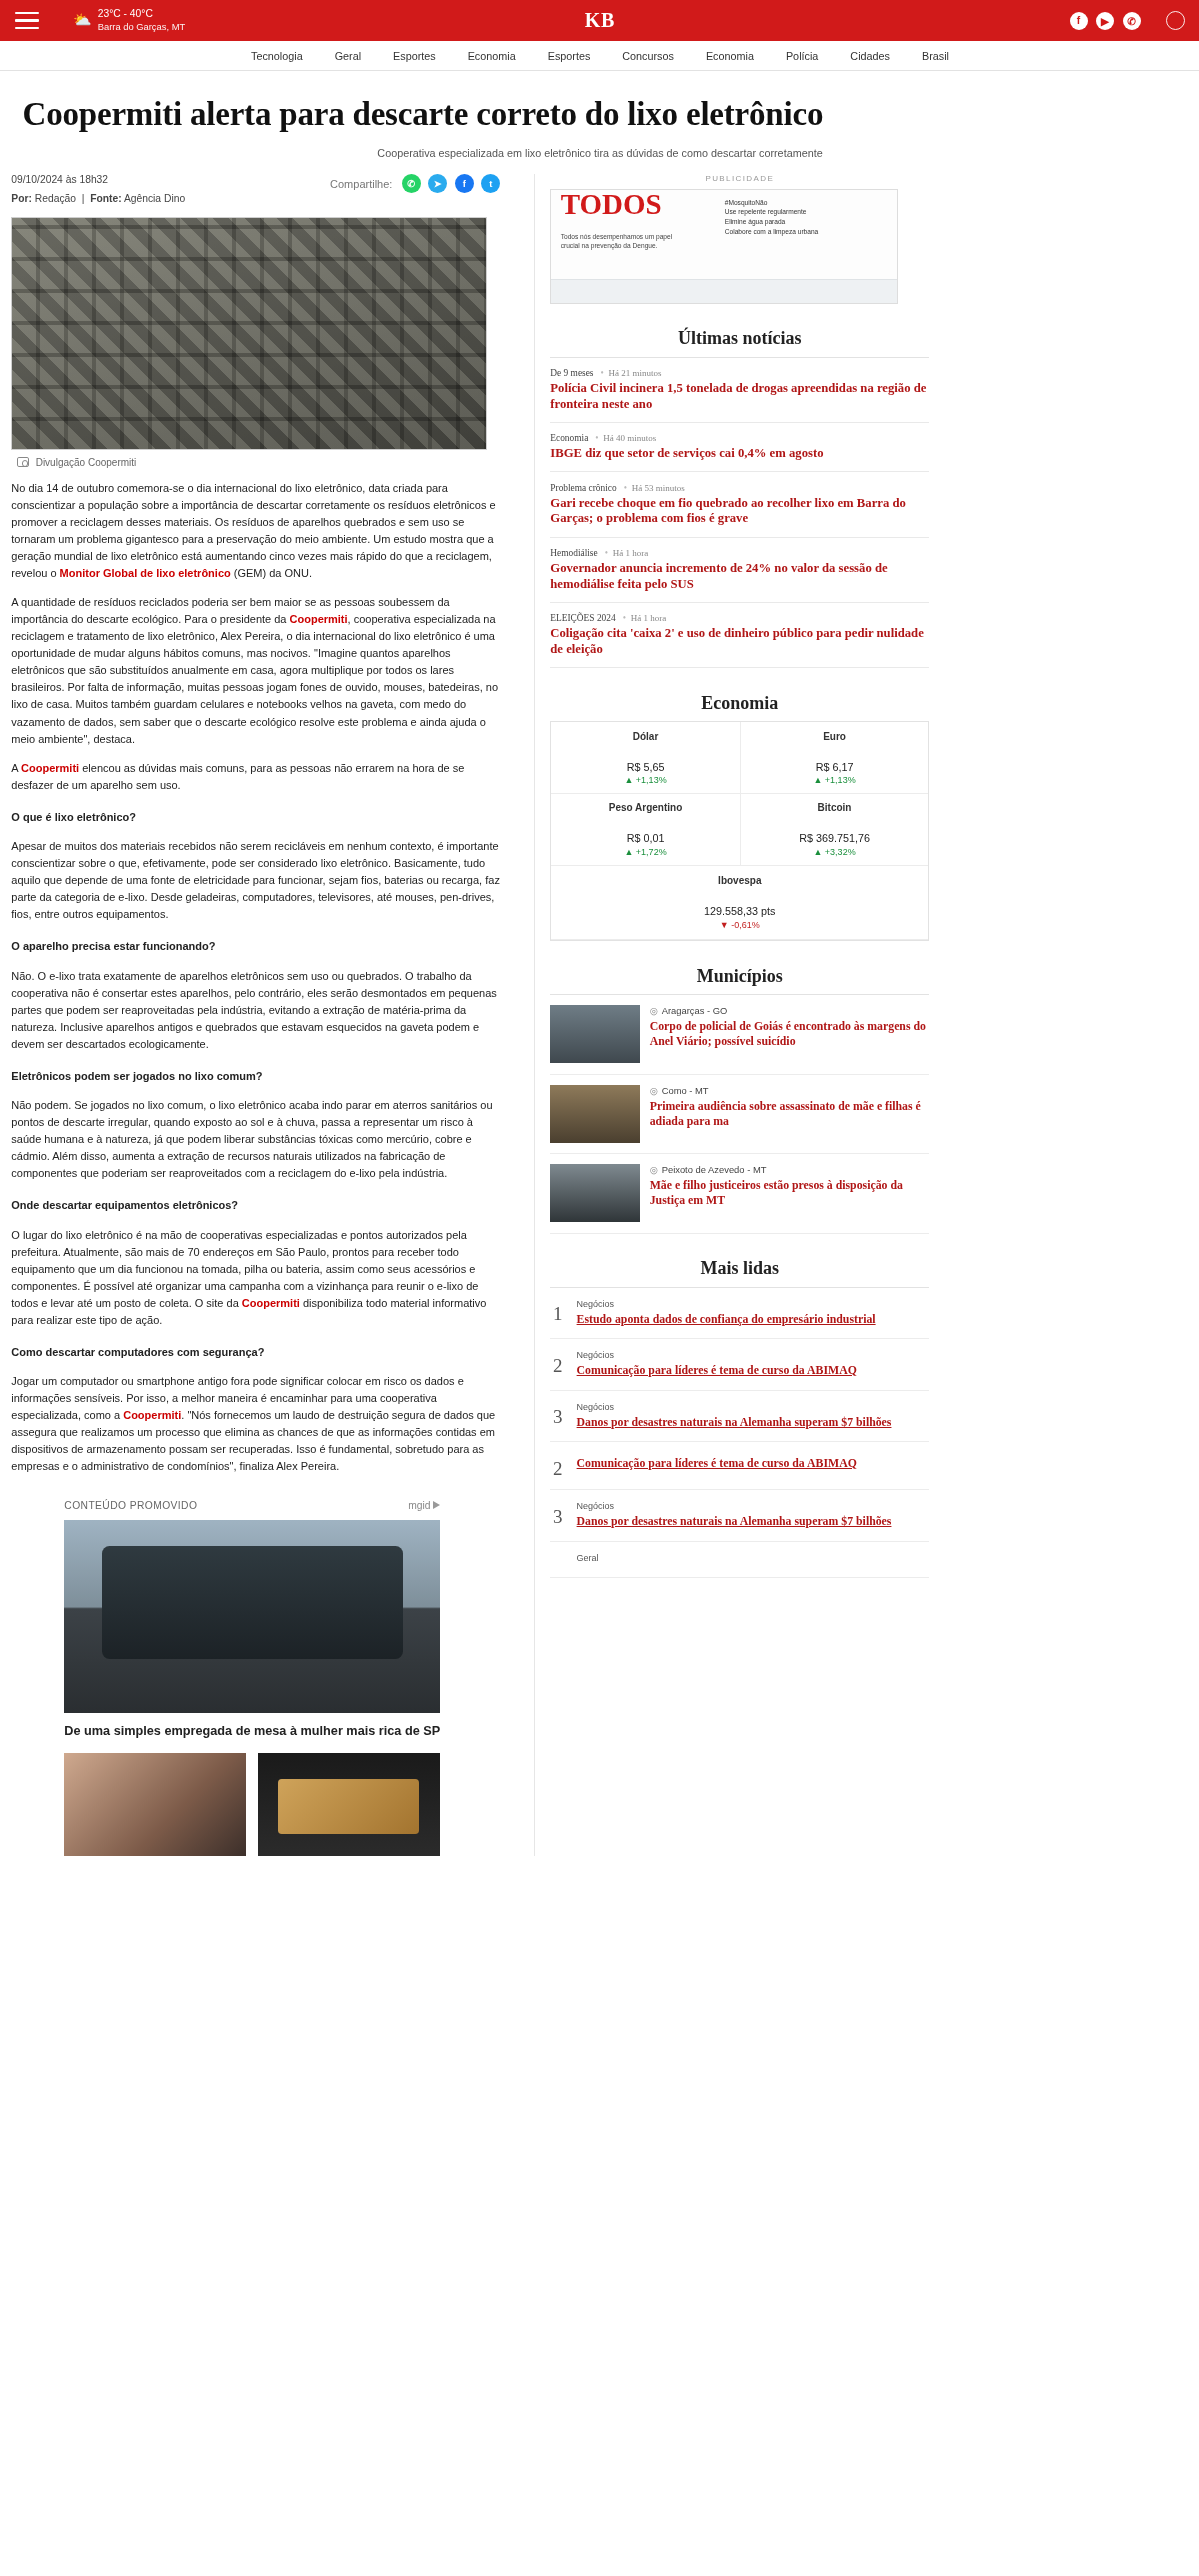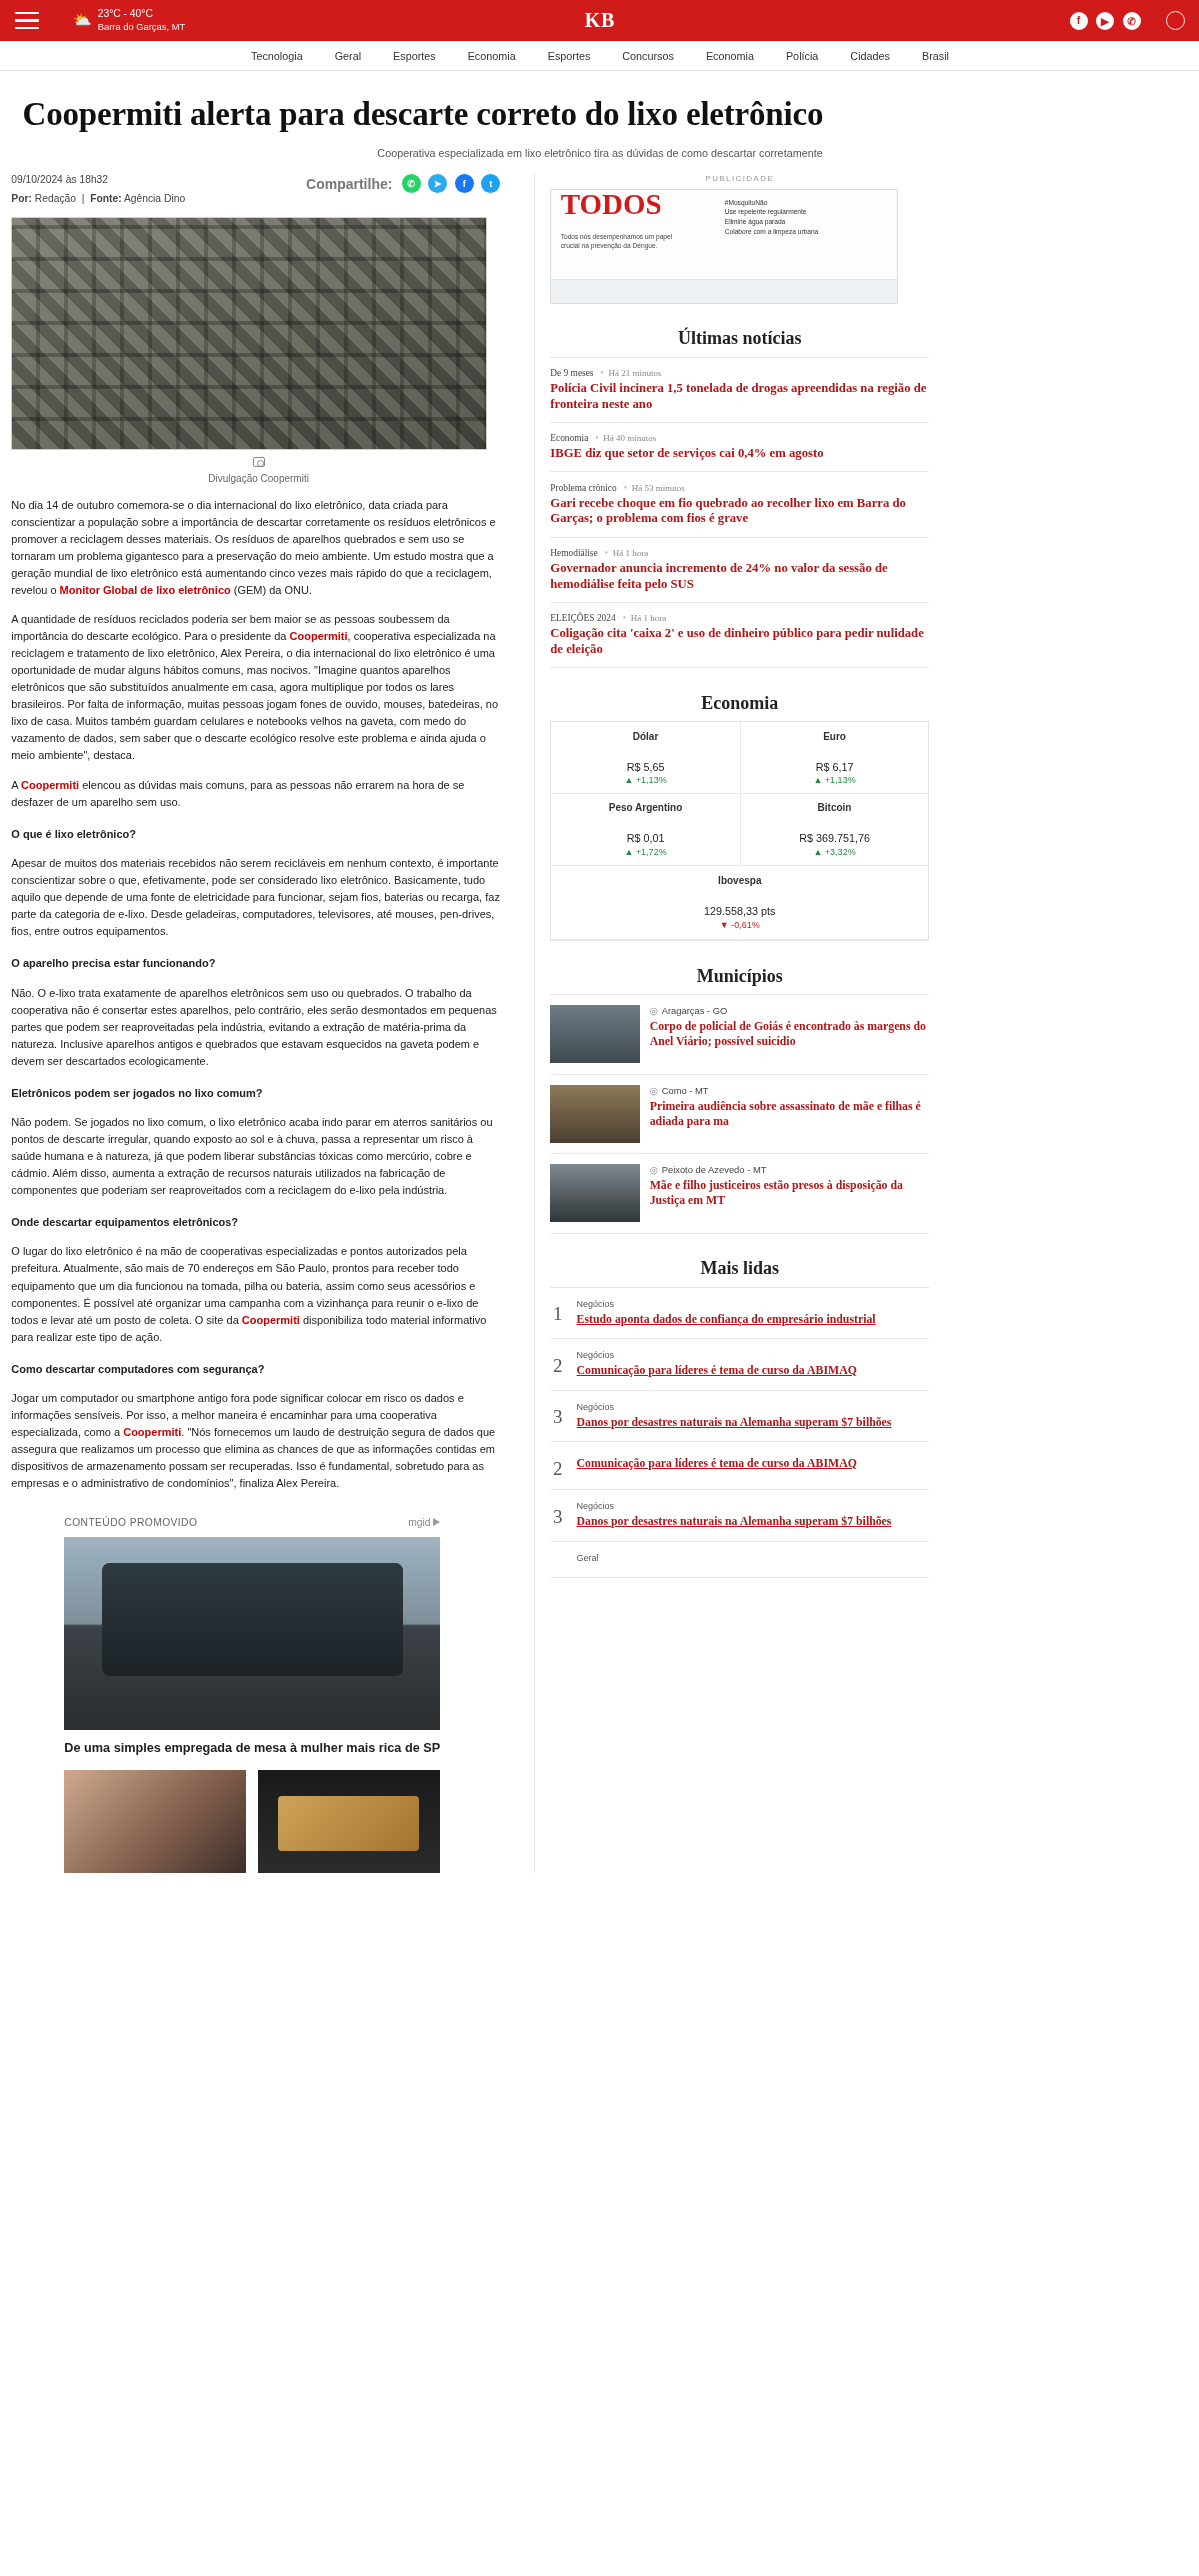--- a/index.html
+++ b/index.html
@@ -74,21 +74,21 @@
   .layout { display:flex; gap:17px; padding:15px 0 0 0; }
   .main-col { width:489px; margin-left:11.3px; }
   .side-col { width:395px; margin-left:17px; border-left:0.9px solid #e6e6e6; padding-left:15px; }
 
   
   .meta-row { display:flex; align-items:flex-start; justify-content:space-between; }
   .meta-date { font-size:10.3px; color:#444; }
   .meta-by { font-size:10.3px; color:#444; margin-top:7.5px; }
   .meta-by b { font-weight:bold; }
   .share { display:flex; align-items:center; gap:7.5px; }
-  .share-label { font-size:14px; color:#777; margin-right:1.9px;font-weight:bold; }
+  .share-label { font-size:11px; color:#777; margin-right:1.9px; }
   .share-ic { width:19px; height:19px; border-radius:50%; display:flex; align-items:center; justify-content:center; color:#fff; font-size:9.4px; font-weight:bold; }
 
   
   .lead-img {
     margin-top:13px;
     width:476px; height:233px;
     background:
       repeating-linear-gradient(90deg,#8d8d88 0 24.4px,#6f6f6b 24.4px 28px),
       repeating-linear-gradient(0deg,#9a9a94 0 28px,#74746f 28px 32px);
     background-blend-mode:multiply;
@@ -97,21 +97,21 @@
     border:0.9px solid #cfcfcf;
   }
   .lead-img:after{
     content:"";
     position:absolute; inset:0;
     background:
       linear-gradient(160deg, rgba(255,255,255,.25), rgba(0,0,0,.25)),
       repeating-linear-gradient(45deg, rgba(230,230,225,.55) 0 11.3px, rgba(120,120,115,.35) 11.3px 22.6px);
     mix-blend-mode:overlay;
   }
-  .img-credit { display:flex; align-items:center; gap:6.6px; font-size:10px; color:#666; padding:6.6px 0 0 5.6px;flex-direction:column; }
+  .img-credit { display:flex; align-items:center; gap:6.6px; font-size:10px; color:#666; padding:6.6px 0 0 5.6px; }
   .cam-ic { width:12.2px; height:10.3px; border:0.9px solid #888; border-radius:1.9px; position:relative; }
   .cam-ic:after{content:"";position:absolute;left:3.8px;top:2.4px;width:4.7px;height:4.7px;border:0.9px solid #888;border-radius:50%;}
 
   
   .body p { font-size:11px; line-height:1.55; color:#222; margin:12.2px 0 0 0; text-align:left; }
   .body p.q { font-weight:bold; margin-top:15px; font-size:11px; }
   .body b.red { color:#c00; }
 
   
   .promo { margin-top:24.4px; padding-left:53px; }

